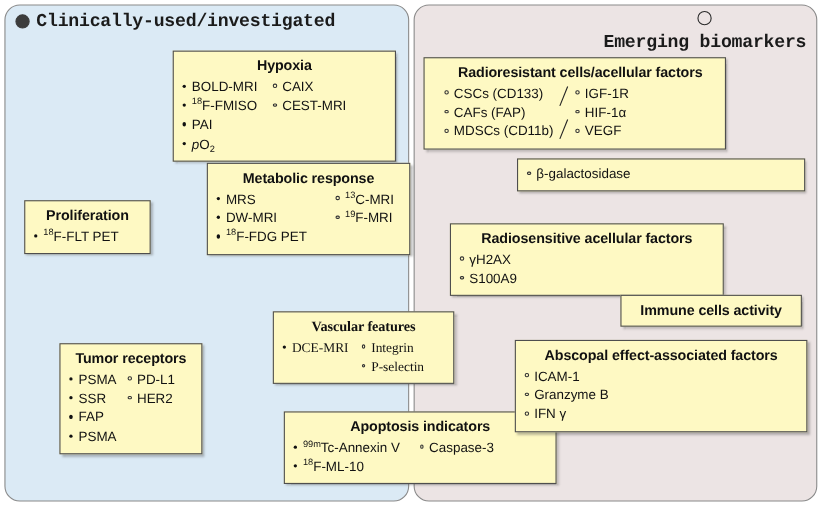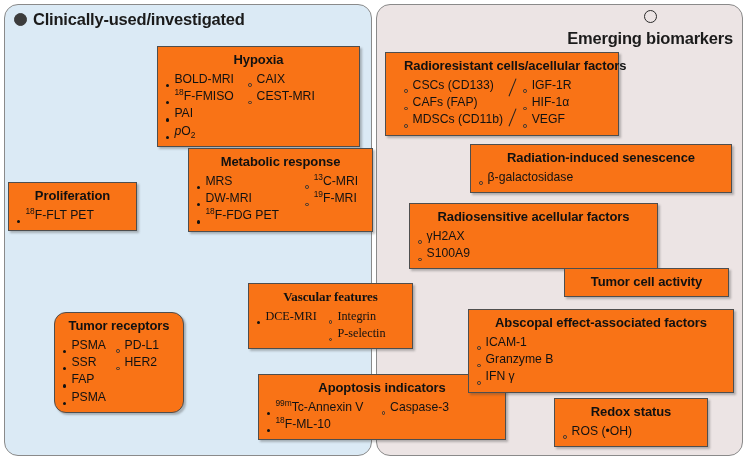--- a/index.html
+++ b/index.html
@@ -39,36 +39,37 @@
     position: absolute;
     top: 10px;
     display: flex;
     align-items: center;
     gap: 6px;
     font-size: 16.5px;
     font-weight: bold;
     color: #1b1b1b;
     letter-spacing: -0.2px;
     white-space: nowrap;
+    font-family: Liberation Mono, monospace;
   }
   #header-left { left: 14px; }
   #header-right { right: 14px; flex-direction: column; }
   .legend-dot {
     width: 13px; height: 13px;
     border-radius: 50%;
     box-sizing: border-box;
     display: inline-block;
   }
   .legend-dot.filled { background: #3c3c3c; border: 1px solid #3c3c3c; }
   .legend-dot.hollow { background: transparent; border: 1.6px solid #2a2a2a; }
 
   
   .box {
     position: absolute;
-    background: #f97316;
+    background: #fef9c3;
     border: 1.4px solid #4e4e4e;
     box-sizing: border-box;
     box-shadow: 2px 2px 2px rgba(70,70,70,0.35);
     padding: 5px 8px 6px 8px;
   }
   .box-title {
     text-align: center;
     font-weight: bold;
     font-size: 13px;
     color: #111;
@@ -80,21 +81,21 @@
   .box-title.solo {
     margin-bottom: 0;
   }
   .cols {
     display: flex;
     align-items: flex-start;
   }
   .col { display: flex; flex-direction: column; }
   .item {
     display: flex;
-    align-items: flex-end;
+    align-items: center;
     font-size: 12.2px;
     color: #121212;
     line-height: 1.42;
     white-space: nowrap;
   }
   .bullet {
     flex: 0 0 auto;
     display: inline-block;
     margin-right: 5px;
     position: relative;
@@ -135,26 +136,26 @@
     height: 19px;
     background: #222;
     transform: rotate(22deg);
   }
   .slash-sep::before { top: 1px; }
   .slash-sep::after  { top: 31px; }
 
   
   #box-hypoxia        { left: 157px; top: 46px;  width: 203px; }
   #box-metabolic      { left: 188px; top: 148px; width: 185px; }
-  #box-proliferation  { left: 8px;  top: 182px; width: 129px; }
-  #box-tumor-receptors{ left: 54px;  top: 312px; width: 130px; border-radius: 12px; }
+  #box-proliferation  { left: 22px;  top: 182px; width: 115px; }
+  #box-tumor-receptors{ left: 54px;  top: 312px; width: 130px; }
   #box-vascular       { left: 248px; top: 283px; width: 165px; font-family: Liberation Serif, serif; }
   #box-apoptosis      { left: 258px; top: 374px; width: 248px; }
 
-  #box-radioresistant { left: 385px; top: 52px;  width: 234px; padding-left: 18px; }
+  #box-radioresistant { left: 385px; top: 52px;  width: 275px; padding-left: 18px; }
   #box-senescence     { left: 470px; top: 144px; width: 262px; }
   #box-radiosensitive { left: 409px; top: 203px; width: 249px; }
   #box-immune         { left: 564px; top: 268px; width: 165px; }
   #box-abscopal       { left: 468px; top: 309px; width: 266px; }
   #box-redox          { left: 554px; top: 398px; width: 154px; }
 </style>
 </head>
 <body>
 
 <div id="figure">
@@ -356,21 +357,20 @@
           </div>
           <div class="item">
             <span class="bullet hollow"></span>
             <span><span>VEGF</span></span>
           </div>
         </div>
       </div>
   </div>
 
   <div class="box" id="box-senescence">
-    <div class="box-title">Radiation-induced senescence</div>
     <div class="cols">
         <div class="col">
           <div class="item">
             <span class="bullet hollow"></span>
             <span><span>β-galactosidase</span></span>
           </div>
         </div>
       </div>
   </div>
 
@@ -384,21 +384,21 @@
           </div>
           <div class="item">
             <span class="bullet hollow"></span>
             <span><span>S100A9</span></span>
           </div>
         </div>
       </div>
   </div>
 
   <div class="box" id="box-immune">
-    <div class="box-title solo">Tumor cell activity</div>
+    <div class="box-title solo">Immune cells activity</div>
     <div class="cols"></div>
   </div>
 
   <div class="box" id="box-abscopal">
     <div class="box-title">Abscopal effect-associated factors</div>
     <div class="cols">
         <div class="col">
           <div class="item">
             <span class="bullet hollow"></span>
             <span><span>ICAM-1</span></span>
@@ -408,25 +408,14 @@
             <span><span>Granzyme B</span></span>
           </div>
           <div class="item">
             <span class="bullet hollow"></span>
             <span><span>IFN γ</span></span>
           </div>
         </div>
       </div>
   </div>
 
-  <div class="box" id="box-redox">
-    <div class="box-title">Redox status</div>
-    <div class="cols">
-        <div class="col">
-          <div class="item">
-            <span class="bullet hollow"></span>
-            <span><span>ROS (•OH)</span></span>
-          </div>
-        </div>
-      </div>
-  </div>
 
 </div>
 
 </body></html>

